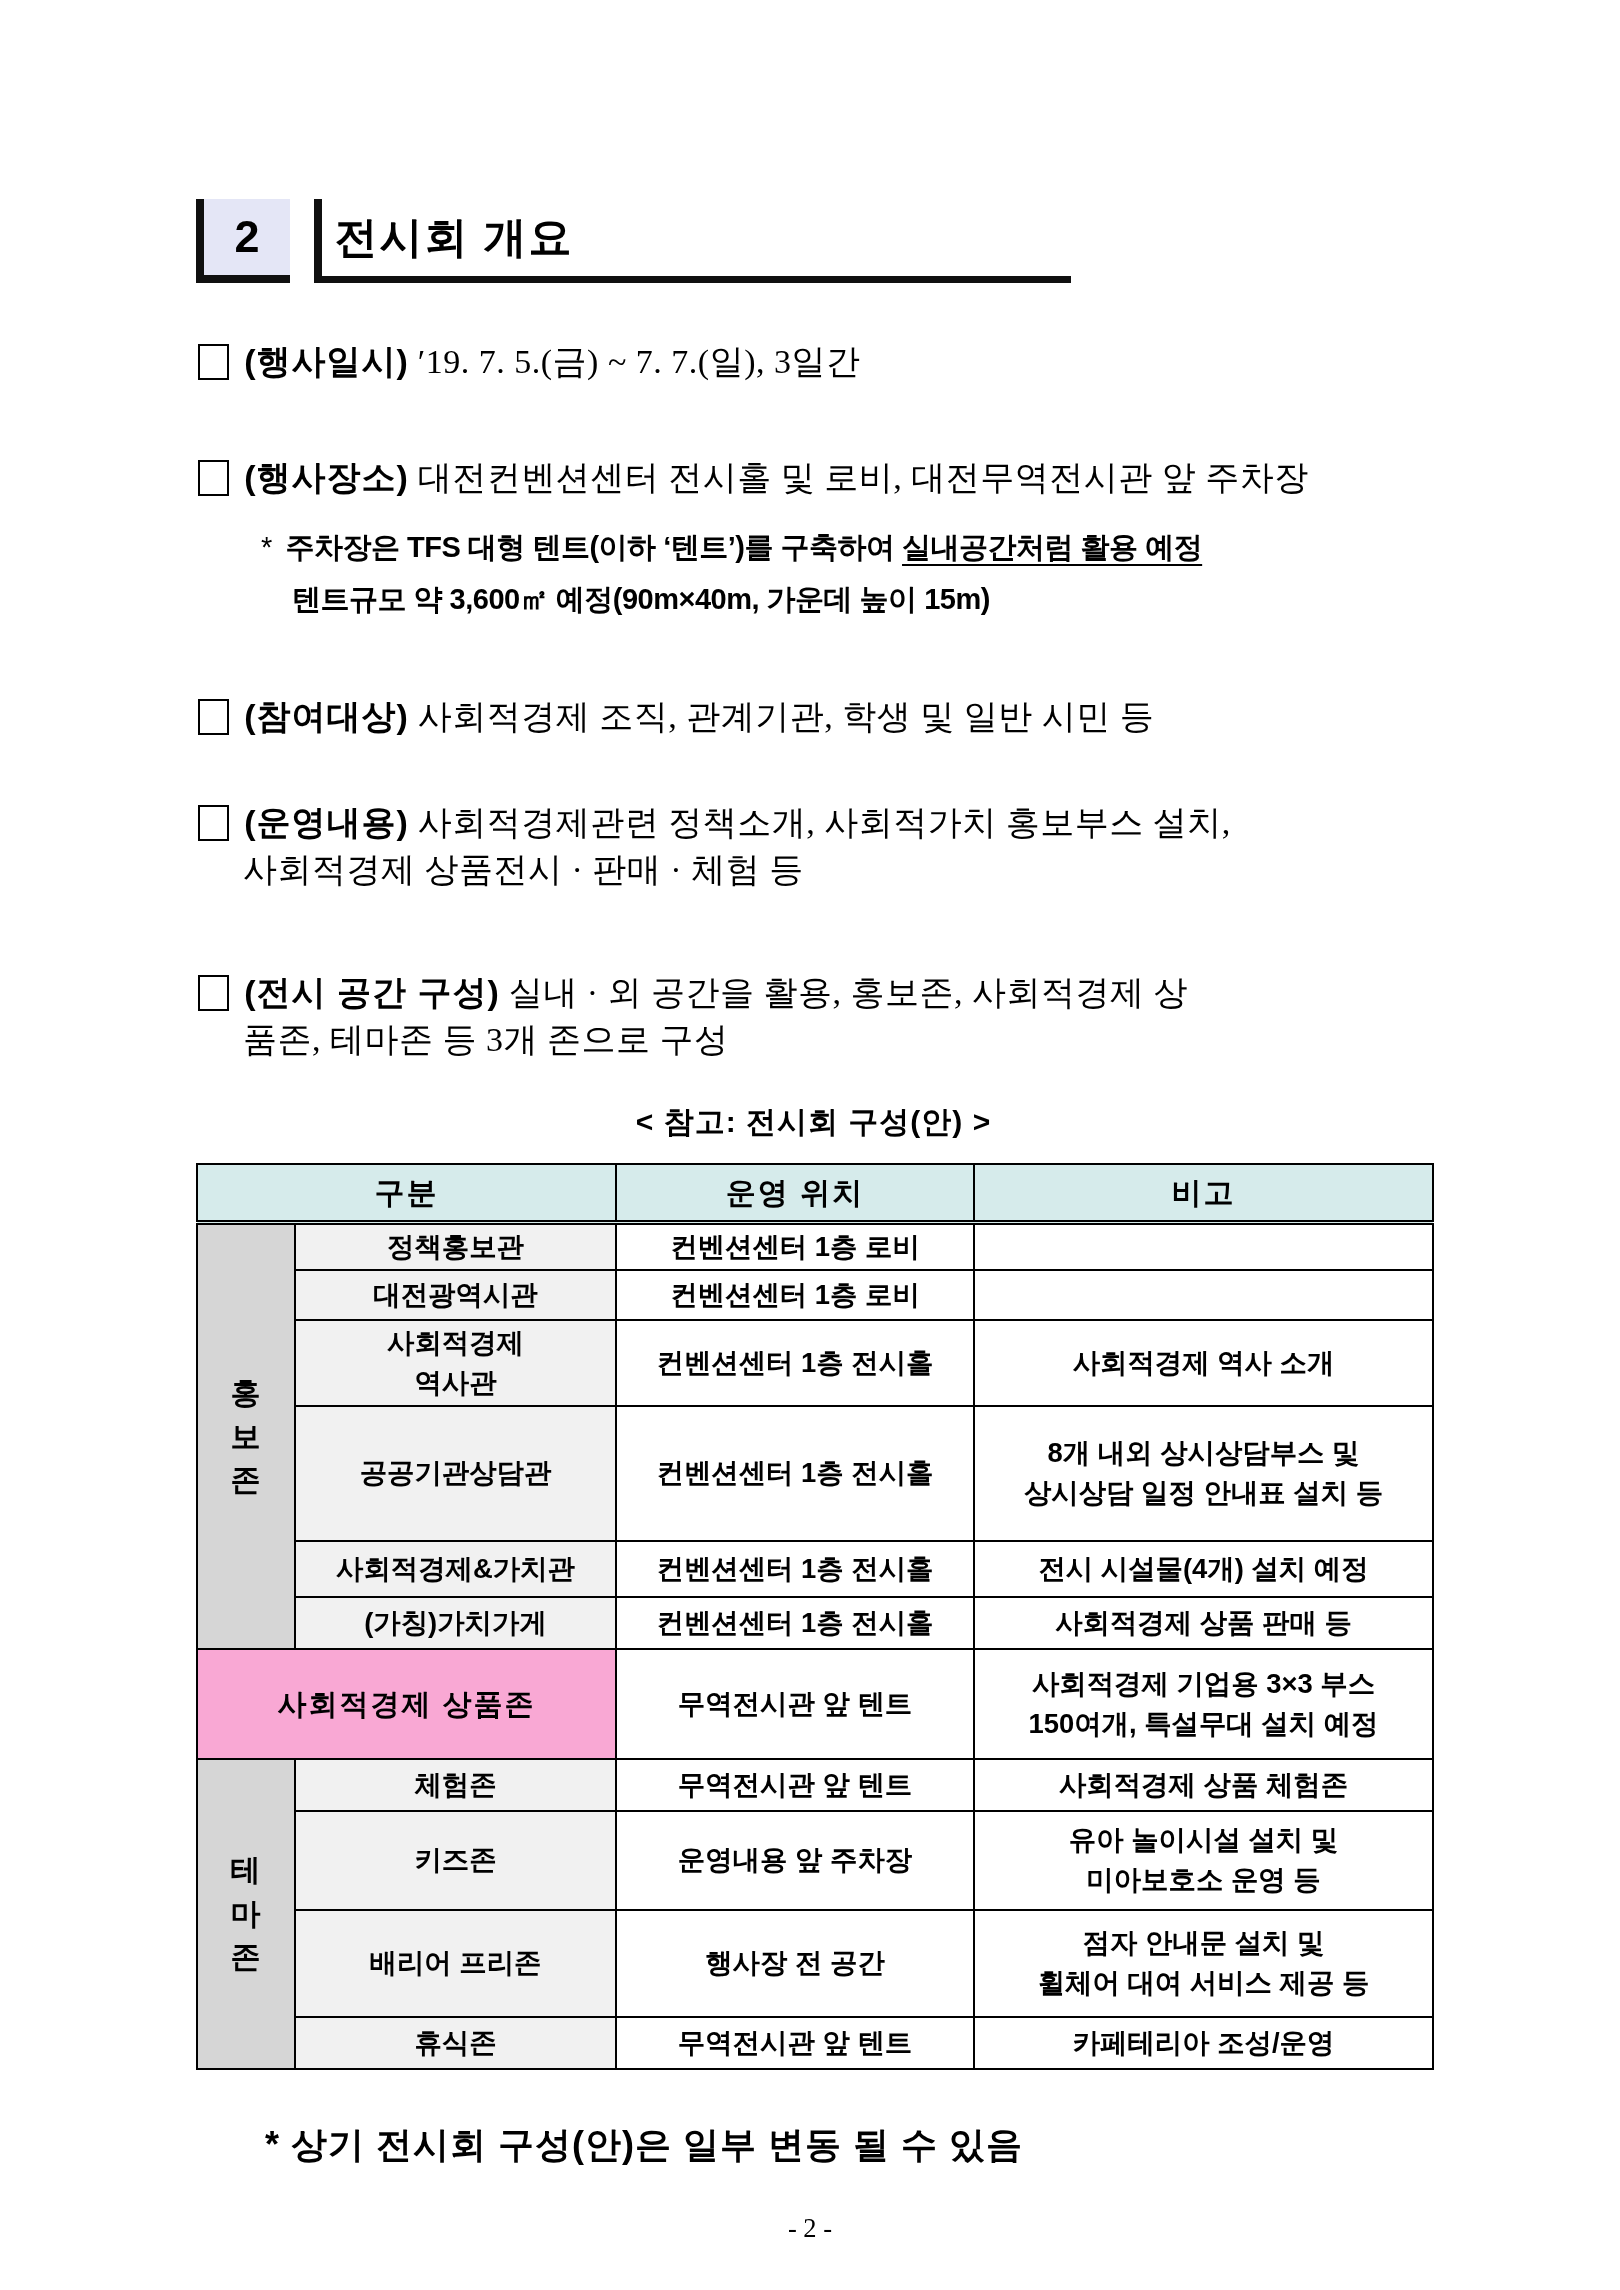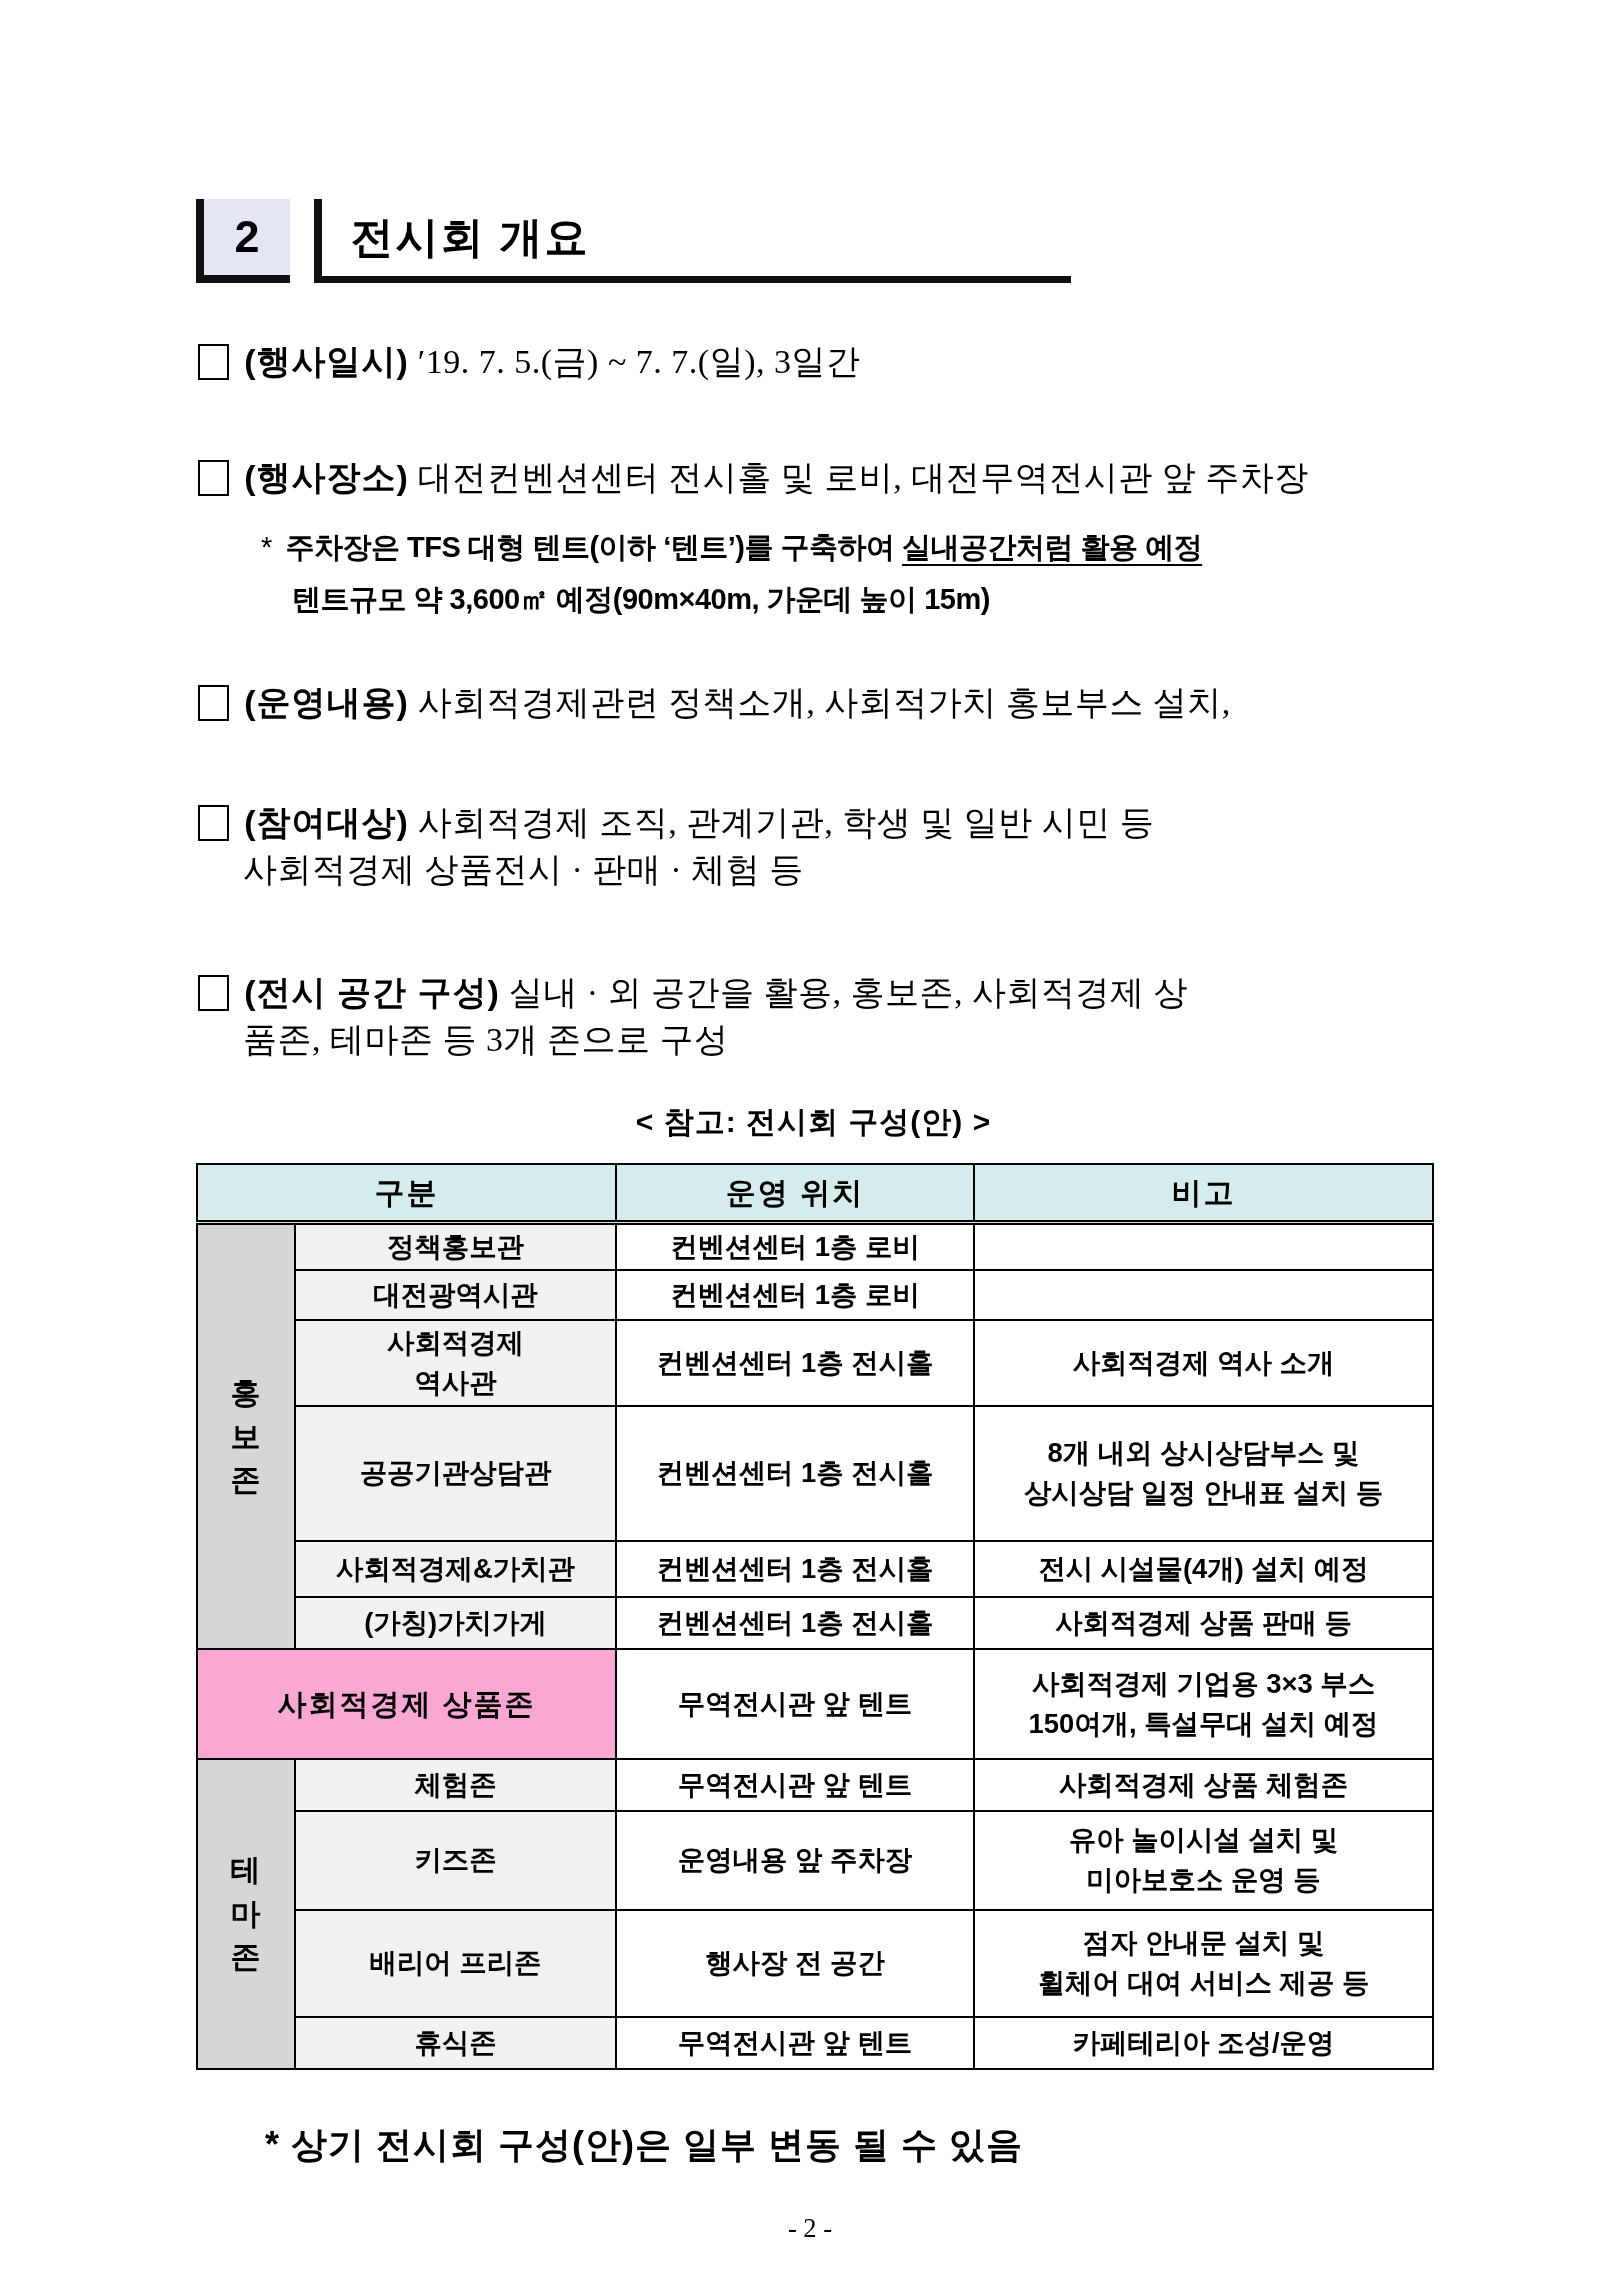--- a/index.html
+++ b/index.html
@@ -27,21 +27,21 @@
     font-family: "Liberation Sans", "DejaVu Sans", sans-serif;
     font-weight: 700; font-size: 45px;
     box-sizing: border-box;
   }
   .title-box {
     margin-left: 23.5px;
     width: 757px;
     border-left: 8.8px solid #101010;
     border-bottom: 7.8px solid #101010;
     display:flex; align-items:center;
-    padding-left: 29px;
+    padding-left: 13px;
     font-family: "Liberation Sans", "DejaVu Sans", sans-serif;
     font-weight: 700; font-size: 43px;
     letter-spacing: 2px;
     box-sizing: border-box;
   }
 
   
   .bullet { display:flex; align-items:flex-start; font-size:34px; line-height:47px; }
   .checkbox {
     flex: 0 0 auto;
@@ -170,28 +170,28 @@
     <span class="checkbox"></span>
     <span><span class="b-label">(행사장소)</span><span class="b-text"> <span>대전컨벤션센터 전시홀 및 로비, 대전무역전시관 앞 주차장</span></span></span>
   </div>
 
   <div class="subnote">
     <span class="star">*</span>
     <span><span>주차장은 TFS 대형 텐트(이하 ‘텐트’)를 구축하여 </span><span class="u">실내공간처럼 활용 예정</span></span>
   </div>
   <div class="subnote subnote2">텐트규모 약 3,600㎡  예정(90m×40m, 가운데 높이 15m)</div>
 
+  <div class="bullet mt-b3">
+    <span class="checkbox"></span>
+    <span><span class="b-label">(참여대상)</span><span class="b-text"> <span>사회적경제 조직, 관계기관, 학생 및 일반 시민 등</span></span></span>
+  </div>
+
   <div class="bullet mt-b4">
     <span class="checkbox"></span>
     <span><span class="b-label">(운영내용)</span><span class="b-text"> <span>사회적경제관련 정책소개, 사회적가치 홍보부스 설치,</span></span></span>
-  </div>
-
-  <div class="bullet mt-b3">
-    <span class="checkbox"></span>
-    <span><span class="b-label">(참여대상)</span><span class="b-text"> <span>사회적경제 조직, 관계기관, 학생 및 일반 시민 등</span></span></span>
   </div>
   <div class="cont">사회적경제 상품전시 · 판매 · 체험 등</div>
 
   <div class="bullet mt-b5">
     <span class="checkbox"></span>
     <span><span class="b-label">(전시 공간 구성)</span><span class="b-text"> <span>실내 · 외 공간을 활용, 홍보존, 사회적경제 상</span></span></span>
   </div>
   <div class="cont">품존, 테마존 등 3개 존으로 구성</div>
 
   <div class="tbl-caption">&lt; 참고: 전시회 구성(안) &gt;</div>

